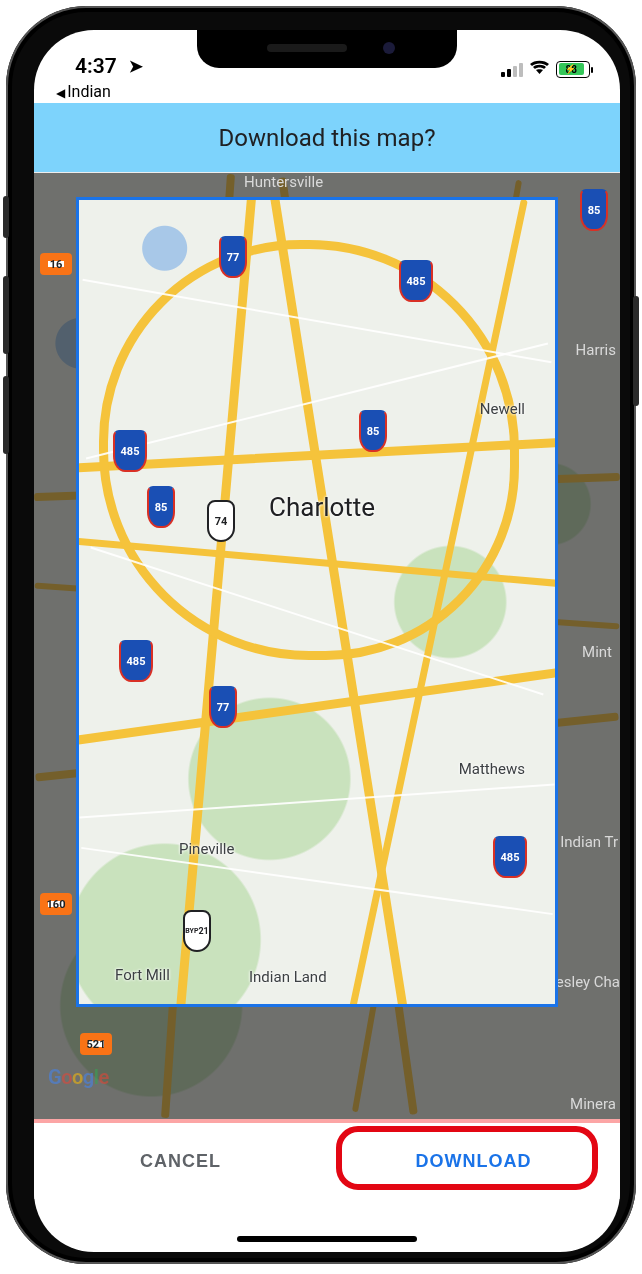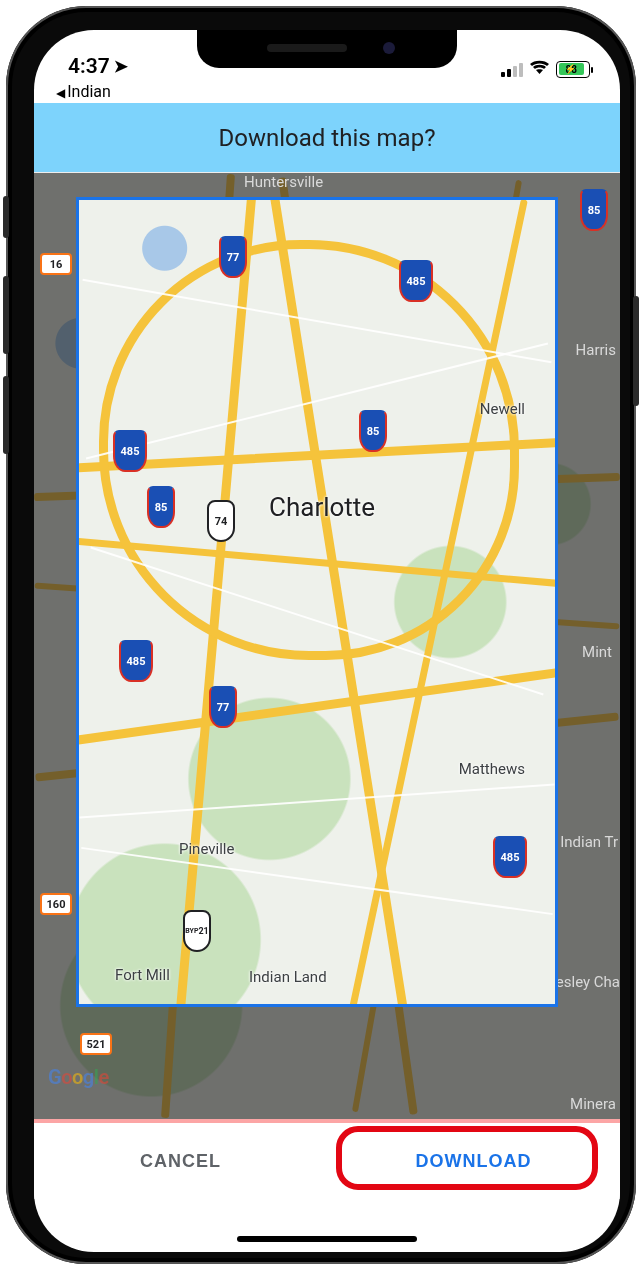--- a/index.html
+++ b/index.html
@@ -89,21 +89,21 @@
   .status-bar {
     position: relative;
     height: 48px;
     display: flex;
     justify-content: space-between;
     align-items: flex-end;
     padding: 0 30px 0 34px;
     font-weight: 600;
     font-size: 21px;
   }
-  .status-left { display: flex; align-items: center; gap: 4px; }
+  .status-left { display: flex; align-items: center; gap: 12px; margin-left: 7px; }
   .status-right { display: flex; align-items: center; gap: 6px; }
   .loc-arrow { font-size: 17px; }
   .signal-bars { display: flex; align-items: flex-end; gap: 2px; height: 15px; }
   .signal-bars span { width: 4px; background: #000; border-radius: 1px; }
   .signal-bars span:nth-child(1){height:5px;}
   .signal-bars span:nth-child(2){height:8px;}
   .signal-bars span:nth-child(3){height:11px; background:#bdbdbd;}
   .signal-bars span:nth-child(4){height:14px; background:#bdbdbd;}
   .wifi-icon { font-size: 18px; line-height: 1; }
   .battery {
@@ -294,21 +294,21 @@
   }
   .shield.wide { width: 34px; }
   .shield.us {
     background: #fff;
     border: 2px solid #202124;
     color: #202124;
     border-radius: 8px 8px 14px 14px;
   }
   .shield.route {
     background: #fff;
-    border: 2px solid #f97316;
+    border: 8px solid #f97316;
     color: #202124;
     width: 32px; height: 22px;
     border-radius: 4px;
   }
 
   .download-hint {
     position: absolute;
     left: 0; right: 0;
     bottom: 22px;
     text-align: center;

